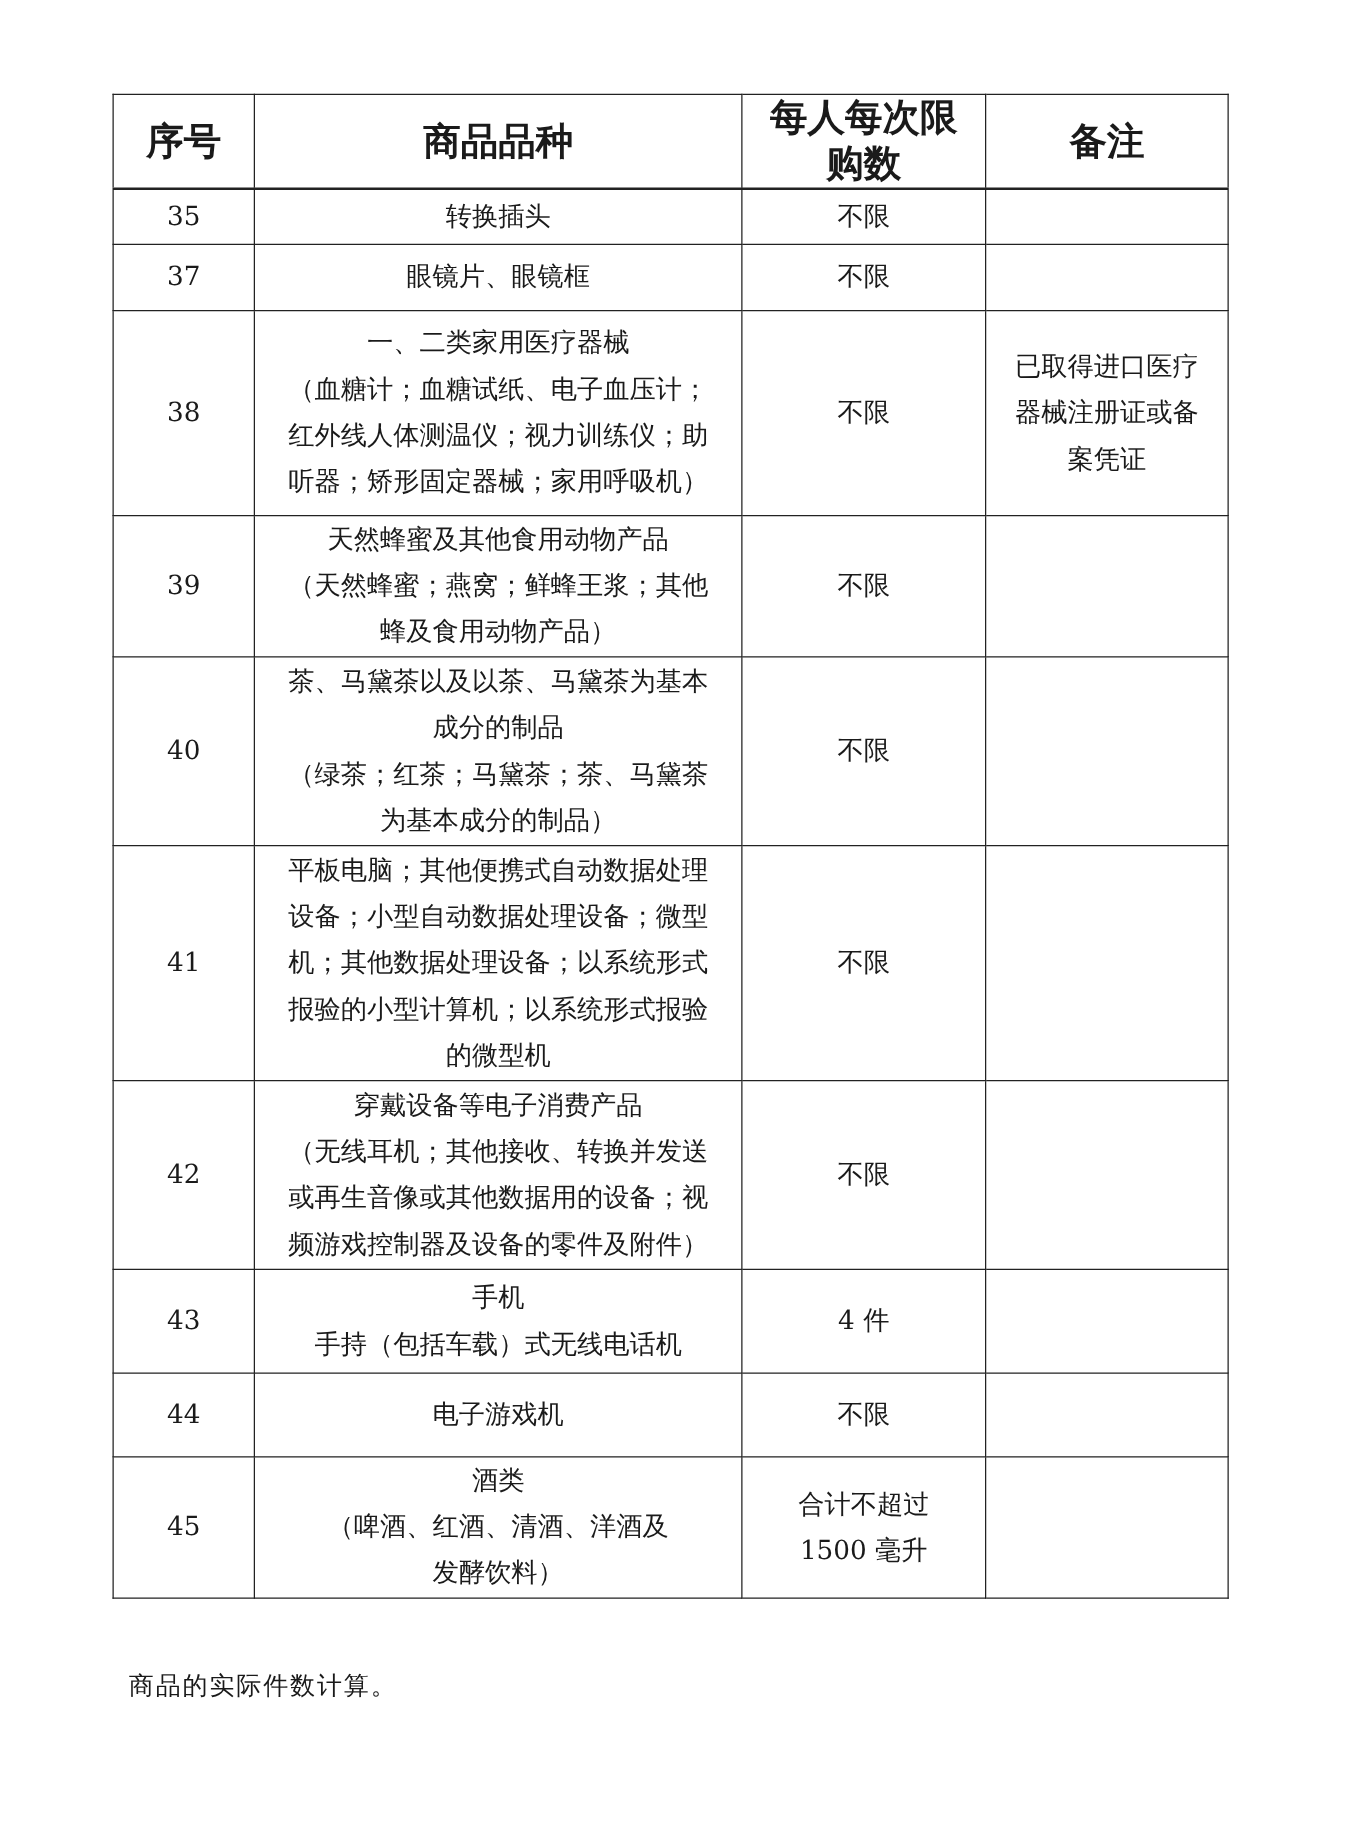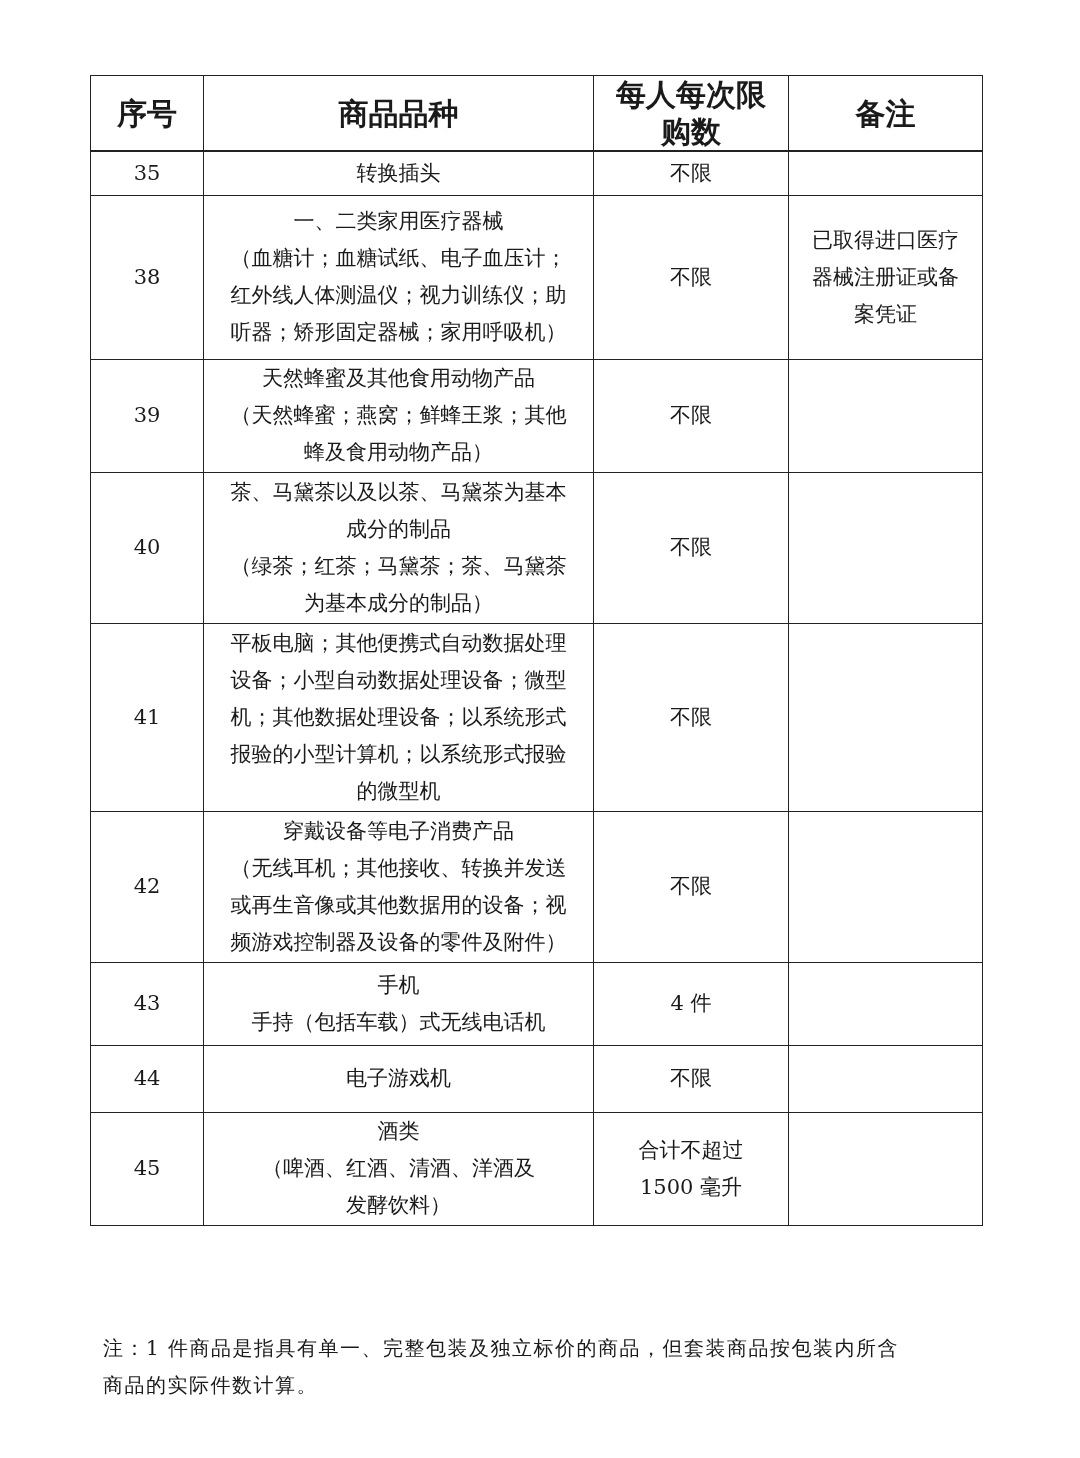--- a/index.html
+++ b/index.html
@@ -28,20 +28,30 @@
       <th>商品品种</th>
       <th>每人每次限购数</th>
       <th>备注</th>
     </tr>
   </thead>
   <tbody id="tbody">
       <tr style="height: 44px;">
         <td class="num">35</td>
         <td>
           <span class="line">转换插头</span>
+        </td>
+        <td>
+          <span class="line">不限</span>
+        </td>
+        <td></td>
+      </tr>
+      <tr style="height: 53px;">
+        <td class="num">37</td>
+        <td>
+          <span class="line">眼镜片、眼镜框</span>
         </td>
         <td>
           <span class="line">不限</span>
         </td>
         <td></td>
       </tr>
       <tr style="height: 164px;">
         <td class="num">38</td>
         <td>
           <span class="line">一、二类家用医疗器械</span>
@@ -141,15 +151,14 @@
         <td>
           <span class="line">合计不超过</span>
           <span class="line">1500 毫升</span>
         </td>
         <td></td>
       </tr>
     </tbody>
 </table>
 
 <div class="note">
-  <span class="line">注：1 件商品是指具有单一、完整包装及独立标价的商品，但套装商品按包装内所含</span>
   <span class="line">商品的实际件数计算。</span>
 </div>
 
 </body></html>

